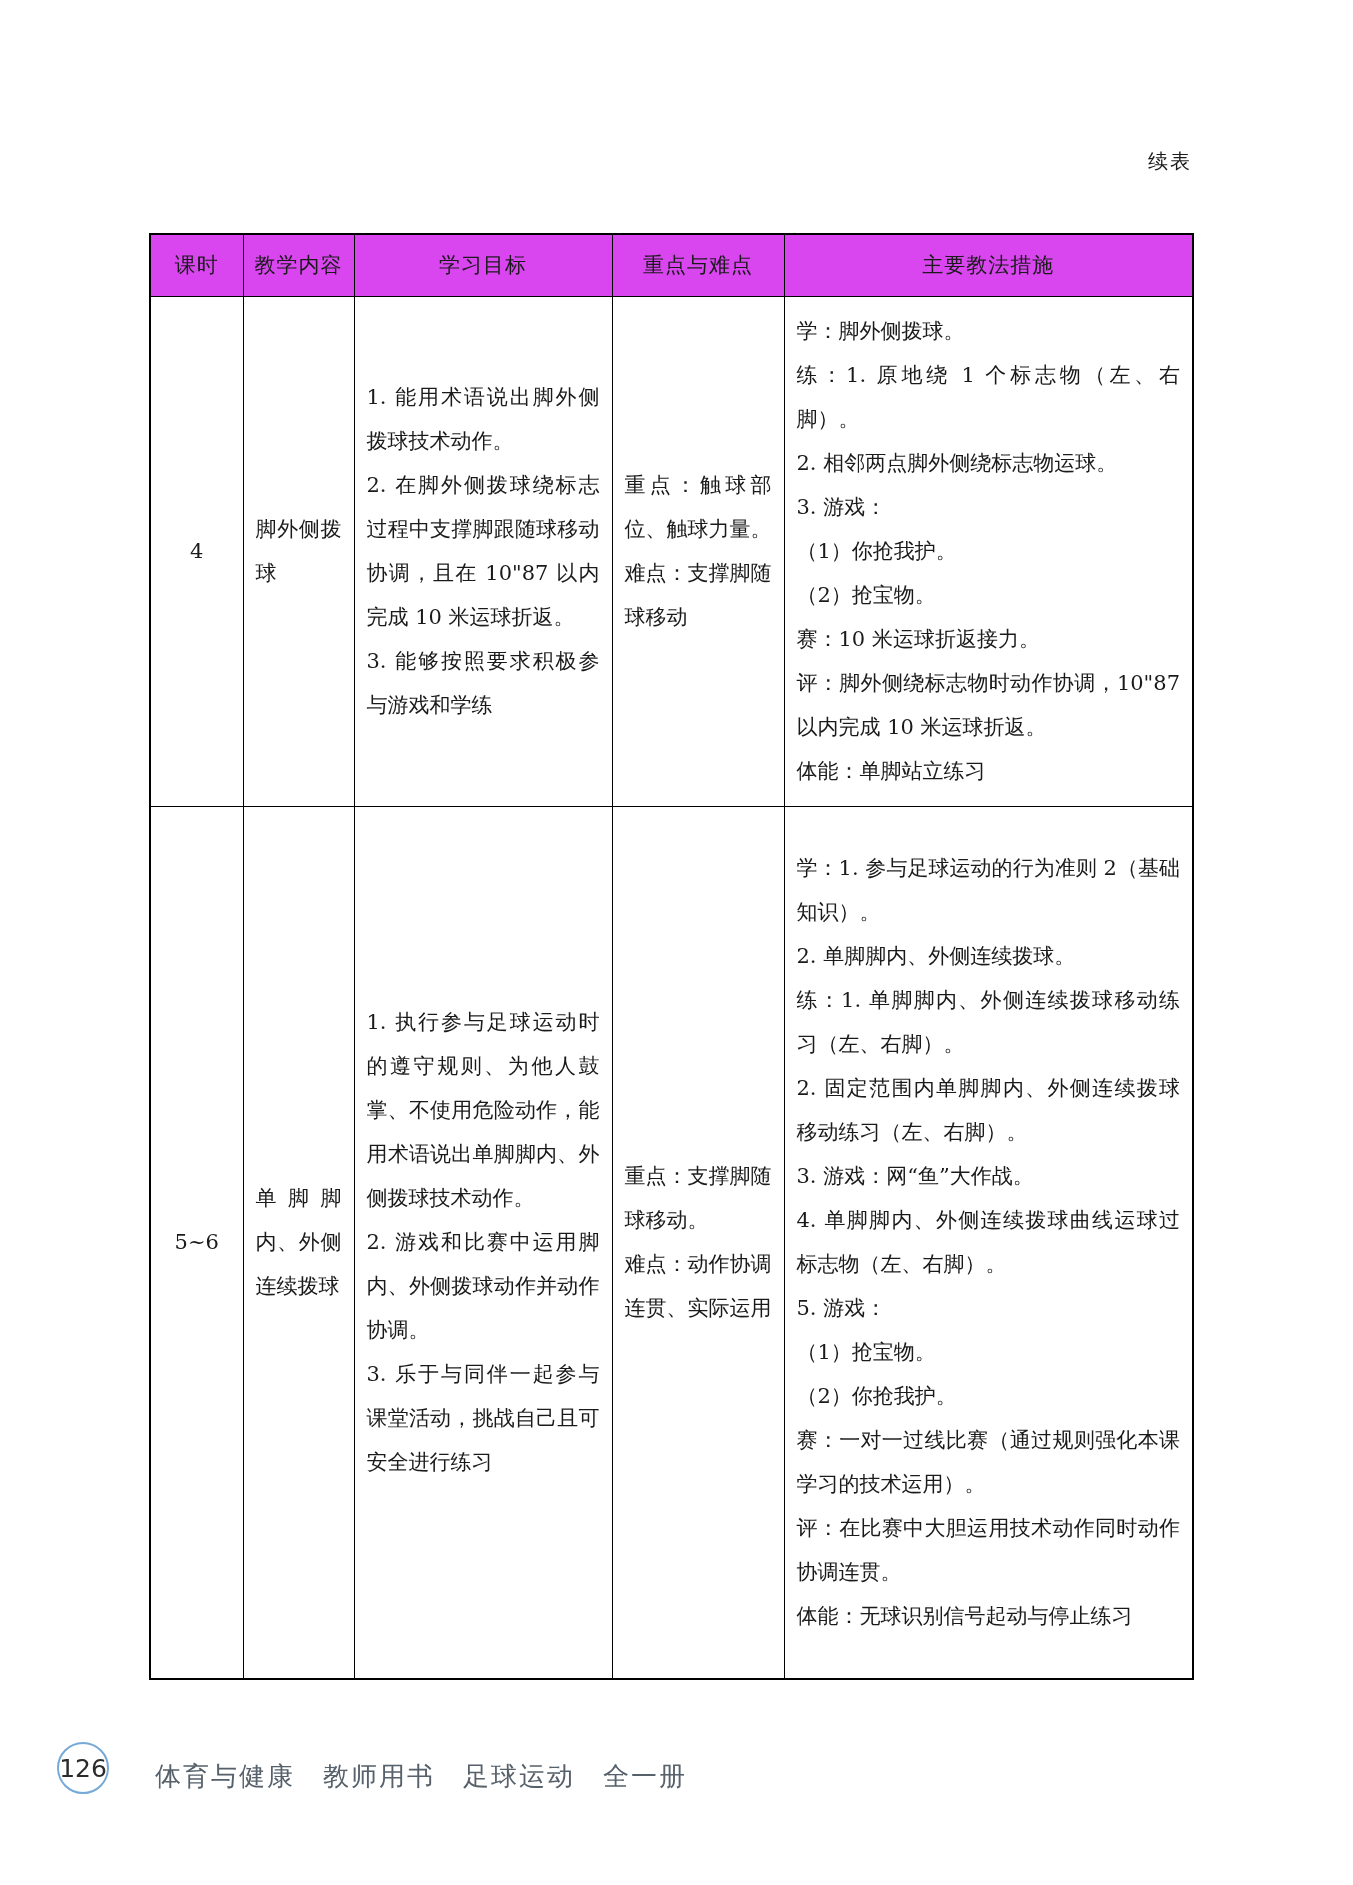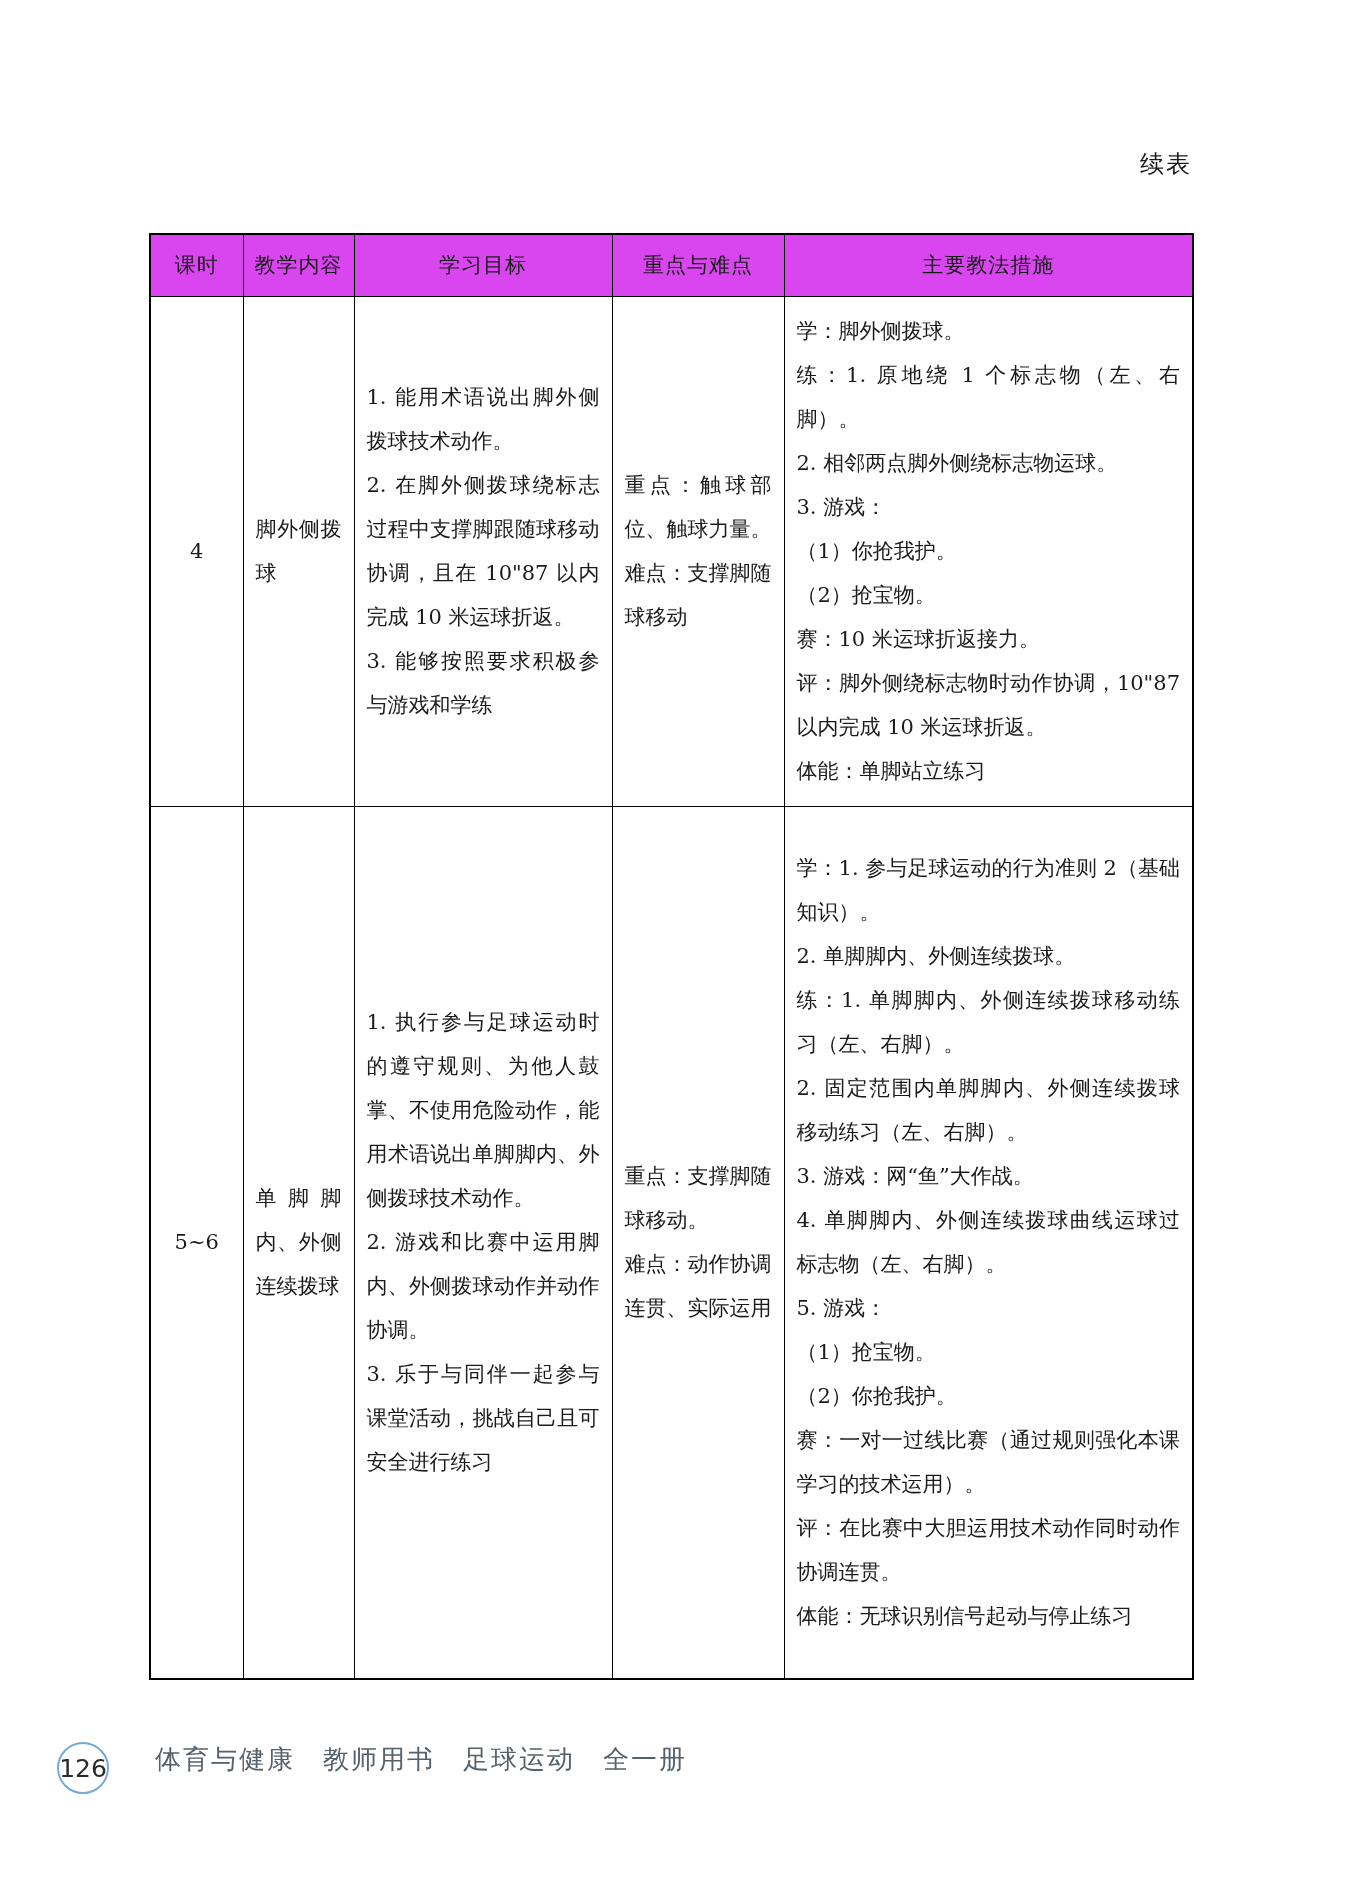--- a/index.html
+++ b/index.html
@@ -8,21 +8,21 @@
     background:#ffffff;
     position:relative;
     font-family:"DejaVu Serif", serif;
   }
   .page { position:absolute; inset:0; }
 
   .continued {
     position:absolute;
     top:148px; left:149px; width:1043px;
     text-align:right;
-    font-size:24px;
+    font-size:20px;
     color:#1a1a1a;
     letter-spacing:2px;
   }
 
   table.lesson-table {
     position:absolute;
     top:233px; left:149px;
     width:1043px;
     border-collapse:collapse;
     table-layout:fixed;
@@ -53,21 +53,21 @@
   td.c-content { text-align:justify; padding:6px 12px; }
   td.c-objectives { padding:6px 16px; }
   td.c-keypoints  { padding:6px 8px; }
   td.c-methods    { padding:6px 10px; }
   .para { text-align:justify; }
 
   .footer {
     position:absolute;
     left:57px; top:1742px;
     display:flex;
-    align-items:flex-start;
+    align-items:flex-end;
     font-family:"DejaVu Sans", sans-serif;
   }
   .page-num {
     width:48px; height:48px;
     border:2px solid #74a9d8;
     border-radius:50%;
     display:flex; align-items:center; justify-content:center;
     font-size:25px;
     color:#2b2b2b;
     box-sizing:content-box;

